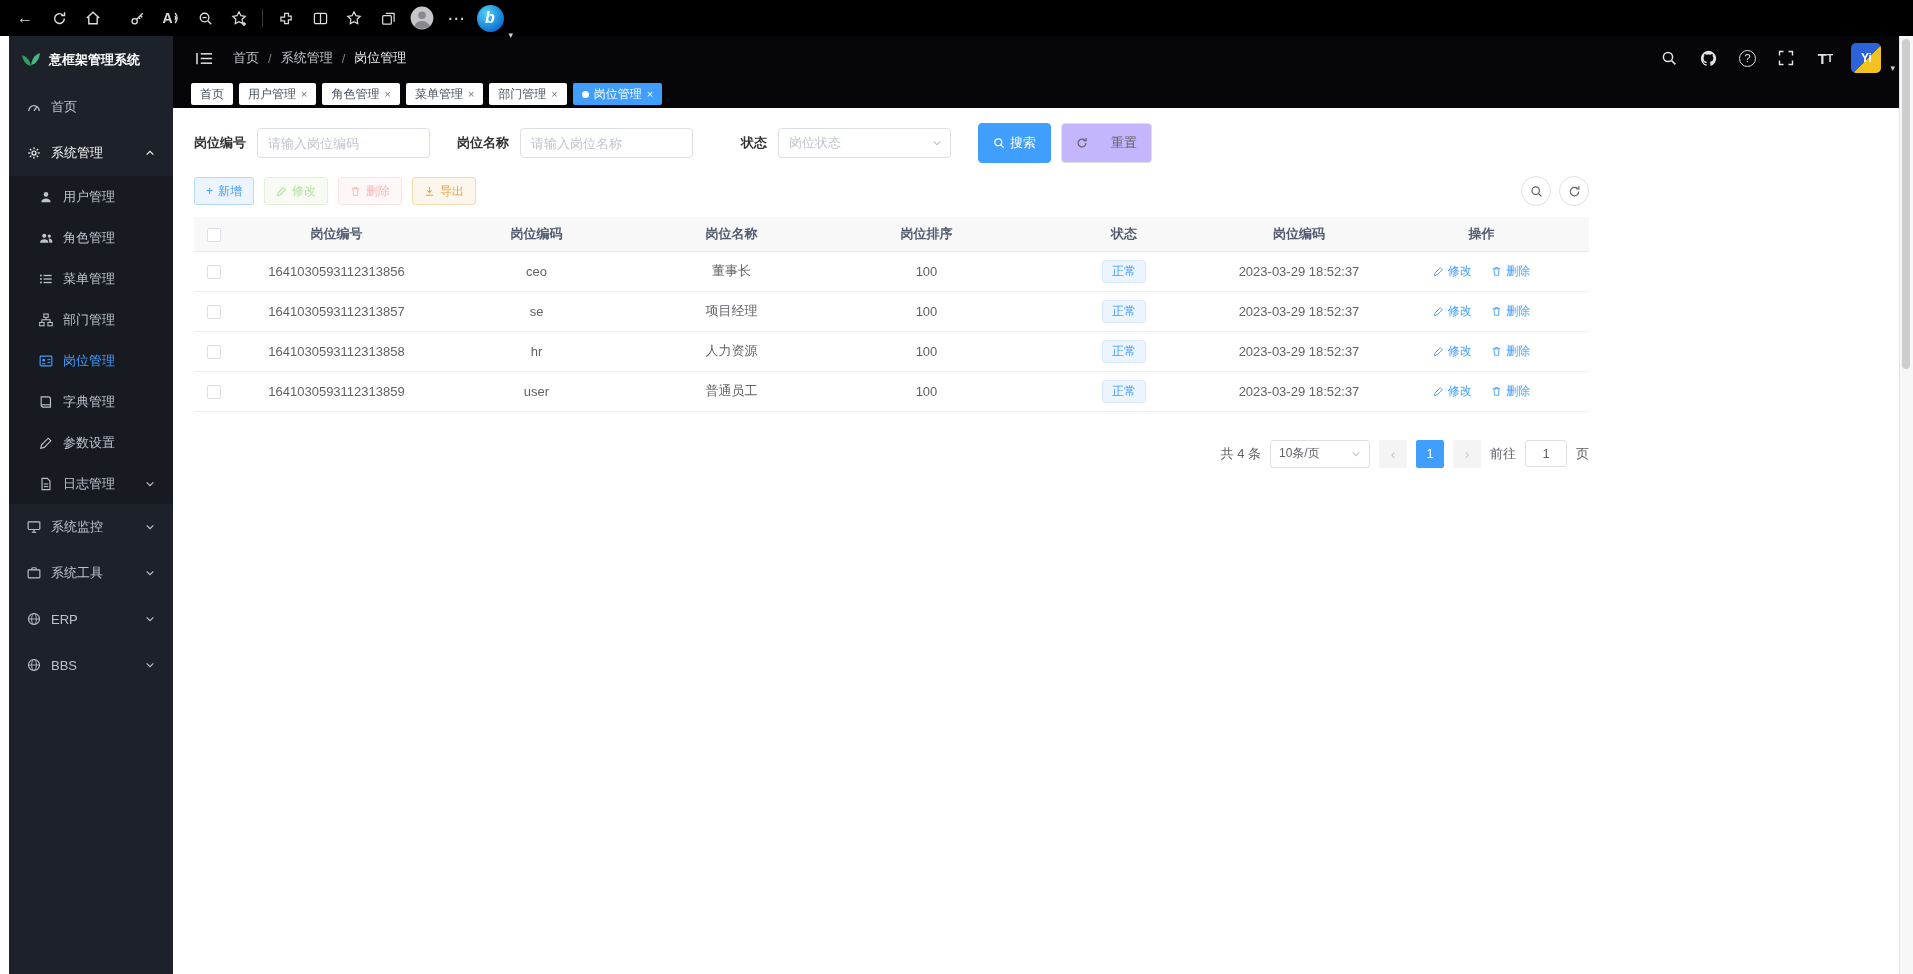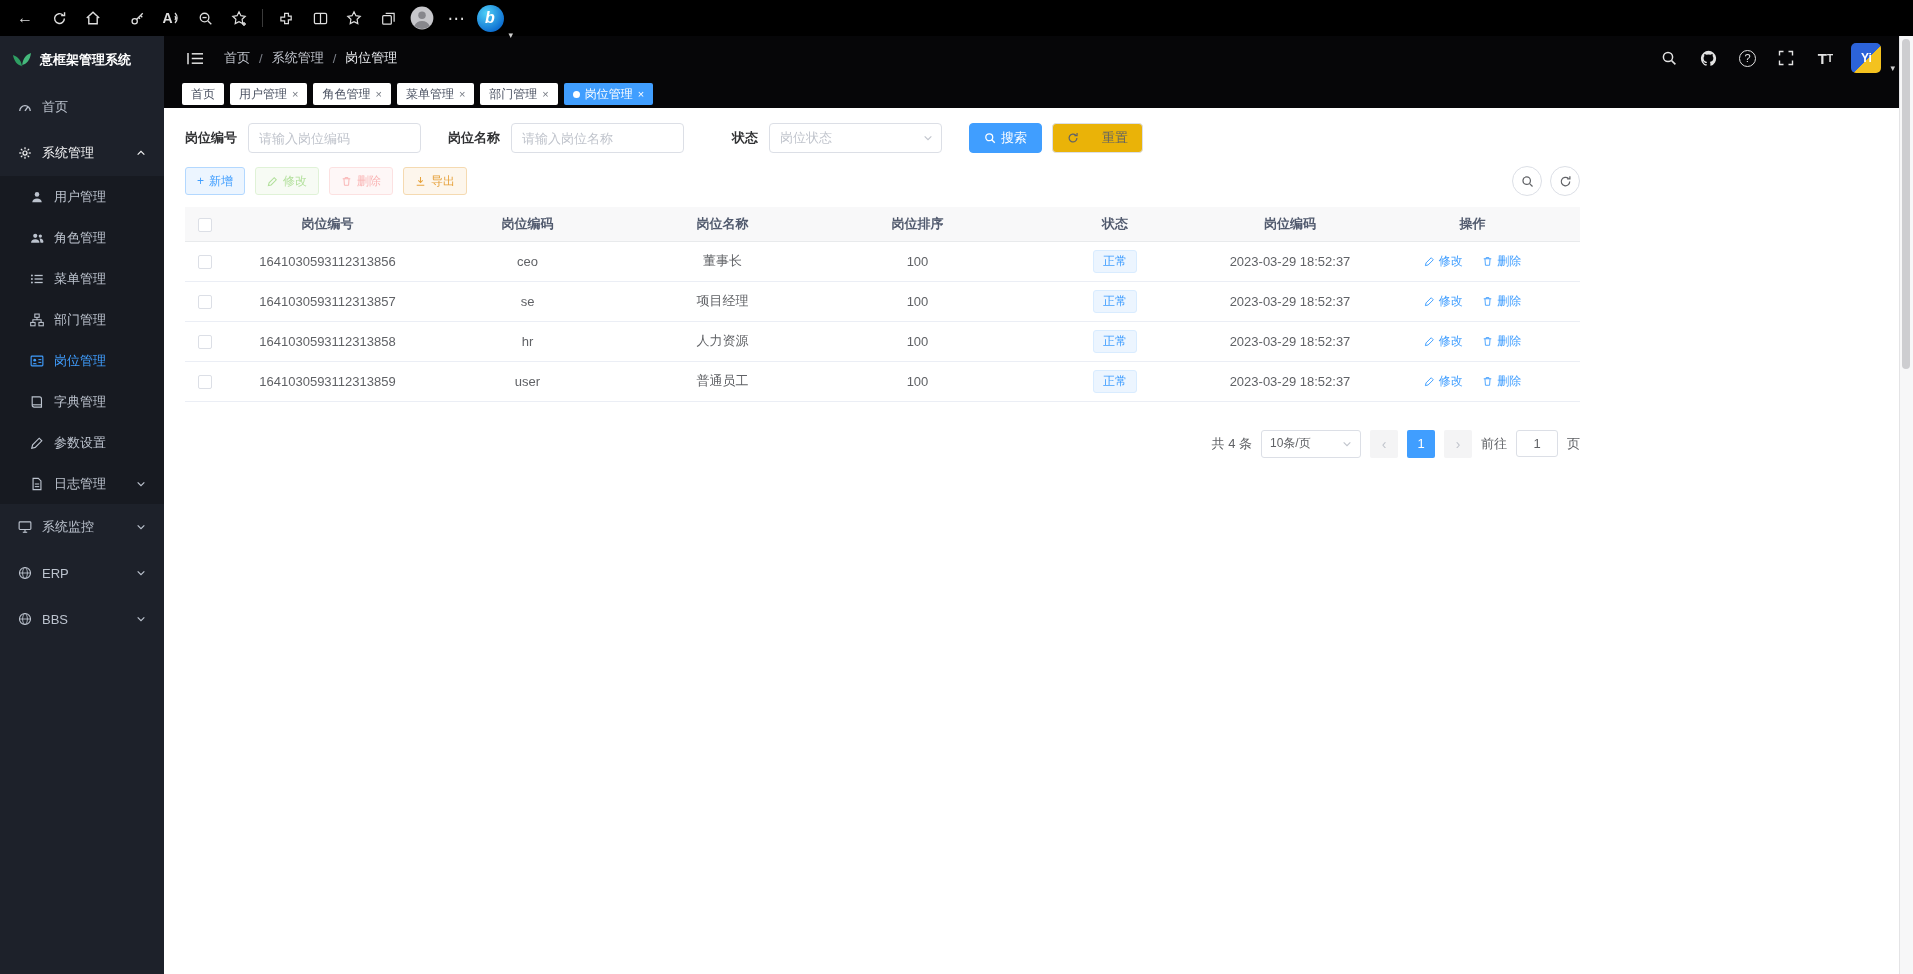--- a/index.html
+++ b/index.html
@@ -17,21 +17,21 @@
   .vdiv { width:1px; height:18px; background:#3a3a3a; margin:0 6px; flex:none; }
   .avatar-circle { width:24px; height:24px; }
   .bing-wrap { position:relative; width:34px; height:30px; display:flex; align-items:center; justify-content:center; }
   .bing { width:27px; height:27px; border-radius:50%; background:radial-gradient(circle at 35% 30%, #4fd0f7, #0d6fd1 75%); color:#fff; font-weight:bold; font-style:italic; display:flex; align-items:center; justify-content:center; font-size:16px; cursor:pointer; }
   .bing-caret { position:absolute; top:27px; right:-6px; color:#cfcfcf; font-size:9px; z-index:30; }
 
   
   .app { display:flex; height:938px; position:relative; }
 
   
-  .sidebar { width:164px; flex:none; background:#1d212a; color:#bcc3ce; overflow:hidden; }
+  .sidebar { width:164px; flex:none; background:#1d212a; color:#bcc3ce; overflow:hidden;margin-left:9px; }
   .logo-row { height:48px; display:flex; align-items:center; gap:8px; padding:0 12px; }
   .logo-text { color:#fff; font-size:13px; font-weight:bold; white-space:nowrap; }
   .menu-item { height:46px; display:flex; align-items:center; gap:10px; padding:0 18px; font-size:13px; cursor:pointer; white-space:nowrap; }
   .menu-item .mi { flex:none; display:flex; }
   .menu-item .chev { margin-left:auto; display:flex; }
   .menu-item.open-parent { color:#f4f4f5; }
   .submenu { background:#171a21; }
   .submenu .menu-item { height:41px; padding-left:30px; }
   .menu-item.active { color:#409eff; }
 
@@ -63,23 +63,23 @@
   .inner { width:1395px; }
 
   .filter-row { display:flex; align-items:center; margin-bottom:13px; }
   .f-label { font-size:13px; font-weight:bold; color:#303133; margin-right:11px; white-space:nowrap; }
   .f-input { width:173px; height:30px; border:1px solid #dcdfe6; border-radius:4px; padding:0 10px; font-size:13px; color:#606266; outline:none; }
   .f-input::placeholder { color:#c0c4cc; }
   .f-gap { width:27px; flex:none; }
   .f-gap-lg { width:48px; flex:none; }
   .f-select { width:173px; height:30px; border:1px solid #dcdfe6; border-radius:4px; padding:0 8px 0 10px; font-size:13px; color:#c0c4cc; display:flex; align-items:center; justify-content:space-between; cursor:pointer; }
   .f-select .chev { color:#c0c4cc; }
-  .btn { height:30px; display:inline-flex; align-items:center; gap:5px; padding:0 14px; border-radius:4px; font-size:13px; border:1px solid transparent; cursor:pointer; white-space:nowrap; }
+  .btn { height:40px; display:inline-flex; align-items:center; gap:5px; padding:0 14px; border-radius:4px; font-size:13px; border:1px solid transparent; cursor:pointer; white-space:nowrap; }
   .btn-primary { background:#409eff; border-color:#409eff; color:#fff; }
-  .btn-plain { background:#eab308; border-color:#dcdfe6; color:#606266;gap:23px; }
+  .btn-plain { background:#c4b5fd; border-color:#dcdfe6; color:#606266;gap:23px; }
 
   .toolbar-row { display:flex; align-items:center; margin-bottom:11px; }
   .tbtn { height:28px; display:inline-flex; align-items:center; gap:5px; padding:0 11px; border-radius:3px; font-size:12px; margin-right:10px; cursor:pointer; border:1px solid transparent; }
   .tbtn-add { color:#409eff; background:#ecf5ff; border-color:#b3d8ff; }
   .tbtn-edit { color:#67c23a; background:#f0f9eb; border-color:#c2e7b0; }
   .tbtn-del { color:#f56c6c; background:#fef0f0; border-color:#fbc4c4; }
   .tbtn-exp { color:#e6a23c; background:#fdf6ec; border-color:#f5dab1; }
   .disabled { opacity:.5; cursor:not-allowed; }
   .toolbar-right { margin-left:auto; display:flex; gap:8px; }
   .circle-btn { width:30px; height:30px; border-radius:50%; border:1px solid #dcdfe6; background:#fff; color:#606266; display:flex; align-items:center; justify-content:center; cursor:pointer; }
@@ -325,20 +325,34 @@
 
     <div class="menu-item">
       <span class="mi">
           <svg width="14" height="14" viewBox="0 0 16 16">
             <rect x="1.3" y="2.2" width="13.4" height="8.6" rx="1" fill="none" stroke="currentColor" stroke-width="1.3"></rect>
             <line x1="5.5" y1="14" x2="10.5" y2="14" stroke="currentColor" stroke-width="1.3"></line>
             <line x1="8" y1="10.8" x2="8" y2="14" stroke="currentColor" stroke-width="1.3"></line>
           </svg>
         </span>
       <span>系统监控</span>
+      <span class="chev">
+          <svg width="10" height="10" viewBox="0 0 12 12">
+            <path d="M2 4l4 4 4-4" fill="none" stroke="currentColor" stroke-width="1.4"></path>
+          </svg>
+        </span>
+    </div>
+    <div class="menu-item">
+      <span class="mi">
+          <svg width="14" height="14" viewBox="0 0 16 16">
+            <rect x="1.3" y="4.5" width="13.4" height="9" rx="1" fill="none" stroke="currentColor" stroke-width="1.3"></rect>
+            <path d="M5.5 4.5V3.2a1.2 1.2 0 0 1 1.2-1.2h2.6a1.2 1.2 0 0 1 1.2 1.2v1.3" fill="none" stroke="currentColor" stroke-width="1.3"></path>
+          </svg>
+        </span>
+      <span>系统工具</span>
       <span class="chev">
           <svg width="10" height="10" viewBox="0 0 12 12">
             <path d="M2 4l4 4 4-4" fill="none" stroke="currentColor" stroke-width="1.4"></path>
           </svg>
         </span>
     </div>
     <div class="menu-item">
       <span class="mi">
           <svg width="14" height="14" viewBox="0 0 16 16">
             <circle cx="8" cy="8" r="6.3" fill="none" stroke="currentColor" stroke-width="1.3"></circle>

